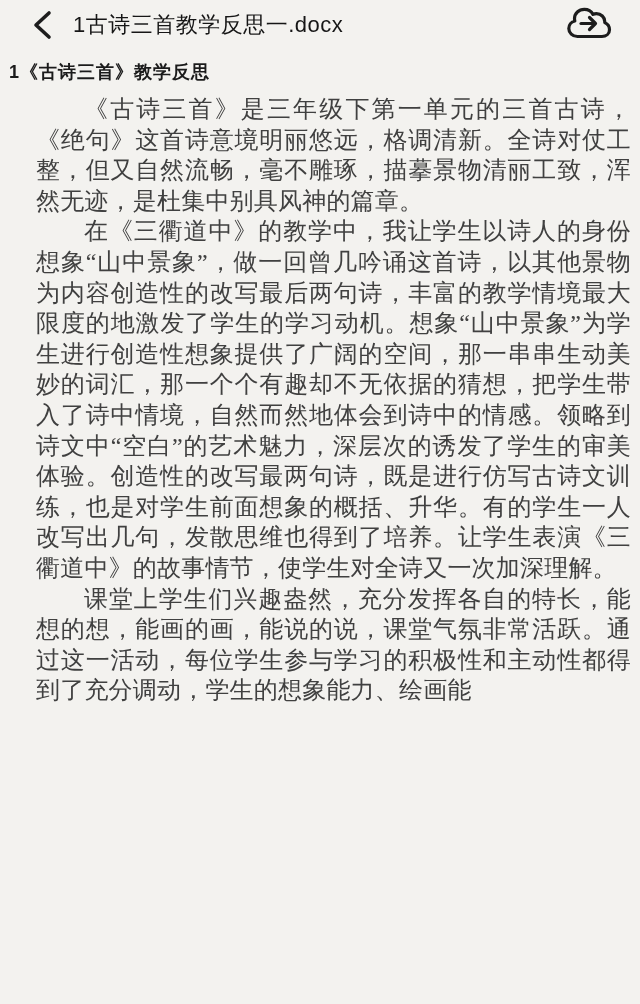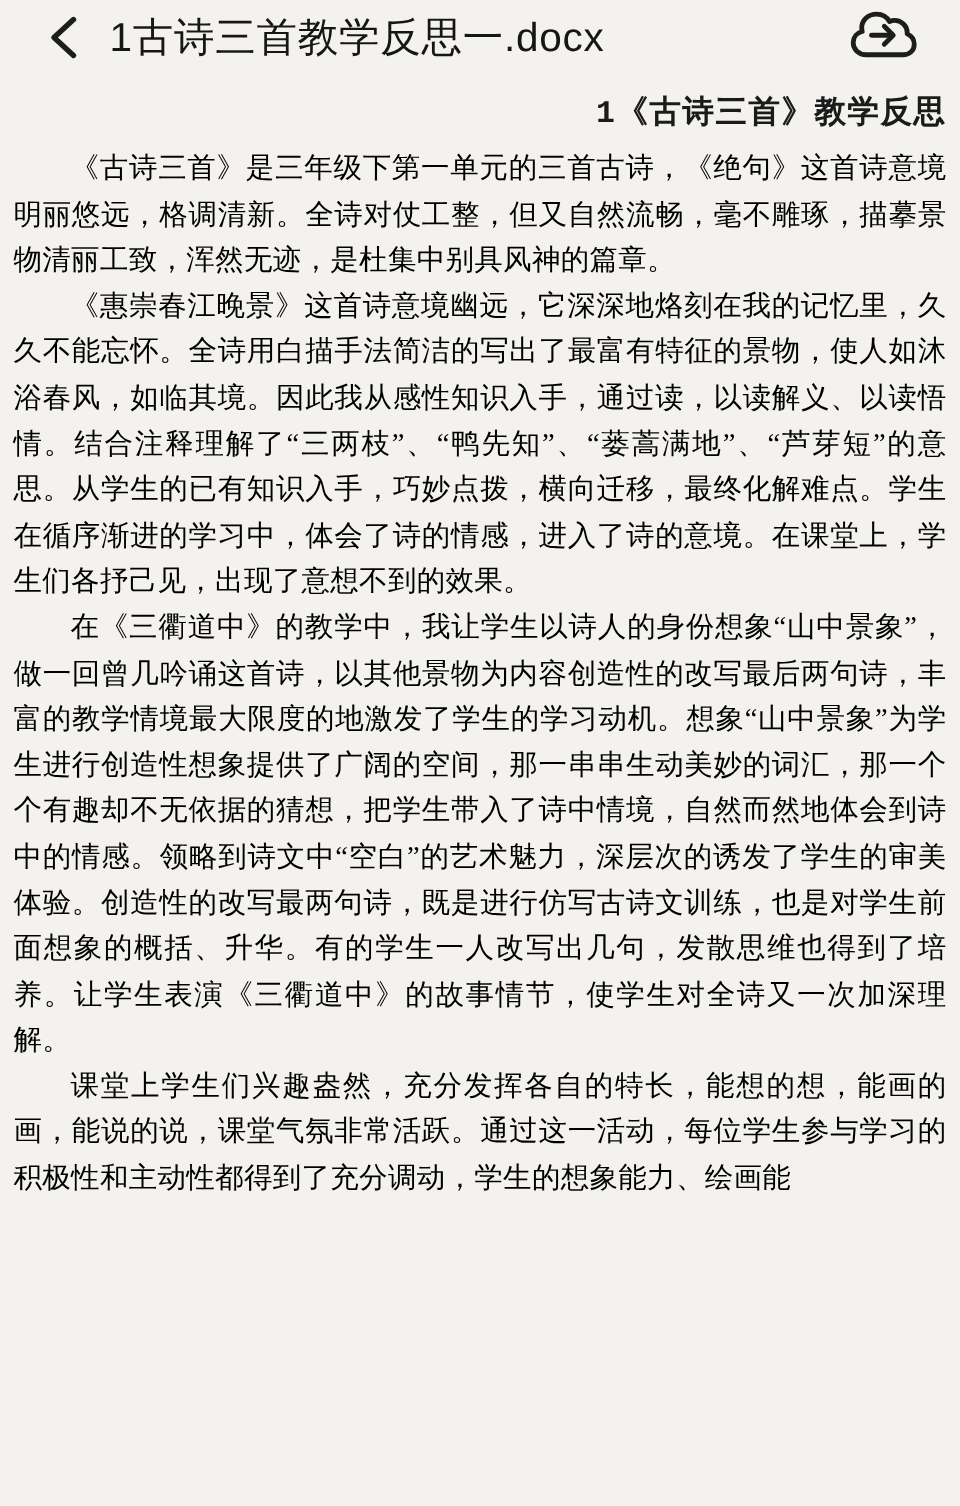--- a/index.html
+++ b/index.html
@@ -20,56 +20,57 @@
     padding: 4px 26px 0 30px;
   }
   .back-btn {
     width: 26px; height: 30px;
     display: flex; align-items: center; justify-content: center;
     cursor: pointer;
     flex: 0 0 auto;
   }
   .topbar-title {
     margin-left: 17px;
-    font-size: 27px;
+    font-size: 22px;
     letter-spacing: 0.5px;
     color: #161616;
     flex: 1 1 auto;
     white-space: nowrap;
     overflow: hidden;
   }
   .share-btn {
     width: 50px; height: 36px;
     display: flex; align-items: center; justify-content: center;
     cursor: pointer;
     flex: 0 0 auto;
   }
 
   
   .doc {
     padding: 8px 9px 0 9px;
   }
   .doc-title {
-    text-align: right;
-    font-size: 21px;
+    text-align: left;
+    font-size: 18px;
     font-weight: bold;
     color: #1b1b1b;
     letter-spacing: 1px;
     margin: 6px 0 10px 0;
-    font-family: Liberation Mono, monospace;
+    font-family: Liberation Sans, sans-serif;
   }
   .doc-body p {
     font-family: "Liberation Serif", serif;
-    font-size: 19px;
+    font-size: 24px;
     line-height: 30.6px;
     text-align: justify;
     text-justify: inter-ideograph;
     text-indent: 2em;
-    color: #000000;
+    color: #404040;
     letter-spacing: 0.2px;
+    margin-left: 27px;
   }
 </style>
 </head>
 <body>
 
 <div class="page">
 
   <div class="topbar">
     <div class="back-btn">
       <span style="display:flex;">
@@ -87,19 +88,18 @@
           <polyline points="24.5,10.5 30.5,16.5 24.5,22.5" stroke="#1d1d1d" stroke-width="3.2" stroke-linecap="round" stroke-linejoin="round"></polyline>
         </svg>
       </span>
     </div>
   </div>
 
   <div class="doc">
     <h1 class="doc-title">1《古诗三首》教学反思</h1>
     <div class="doc-body">
       <p>《古诗三首》是三年级下第一单元的三首古诗，《绝句》这首诗意境明丽悠远，格调清新。全诗对仗工整，但又自然流畅，毫不雕琢，描摹景物清丽工致，浑然无迹，是杜集中别具风神的篇章。</p>
-      <p>《惠崇春江晚景》这首诗意境幽远，它深深地烙刻在我的记忆里，久久不能忘怀。全诗用白描手法简洁的写出了最富有特征的景物，使人如沐浴春风，如临其境。因此我从感性知识入手，通过读，以读解义、以读悟情。结合注释理解了“三两枝”、“鸭先知”、“蒌蒿满地”、“芦芽短”的意思。从学生的已有知识入手，巧妙点拨，横向迁移，最终化解难点。学生在循序渐进的学习中，体会了诗的情感，进入了诗的意境。在课堂上，学生们各抒己见，出现了意想不到的效果。</p>
       <p>在《三衢道中》的教学中，我让学生以诗人的身份想象“山中景象”，做一回曾几吟诵这首诗，以其他景物为内容创造性的改写最后两句诗，丰富的教学情境最大限度的地激发了学生的学习动机。想象“山中景象”为学生进行创造性想象提供了广阔的空间，那一串串生动美妙的词汇，那一个个有趣却不无依据的猜想，把学生带入了诗中情境，自然而然地体会到诗中的情感。领略到诗文中“空白”的艺术魅力，深层次的诱发了学生的审美体验。创造性的改写最两句诗，既是进行仿写古诗文训练，也是对学生前面想象的概括、升华。有的学生一人改写出几句，发散思维也得到了培养。让学生表演《三衢道中》的故事情节，使学生对全诗又一次加深理解。</p>
       <p>课堂上学生们兴趣盎然，充分发挥各自的特长，能想的想，能画的画，能说的说，课堂气氛非常活跃。通过这一活动，每位学生参与学习的积极性和主动性都得到了充分调动，学生的想象能力、绘画能</p>
     </div>
   </div>
 
 </div>
 
 </body></html>

